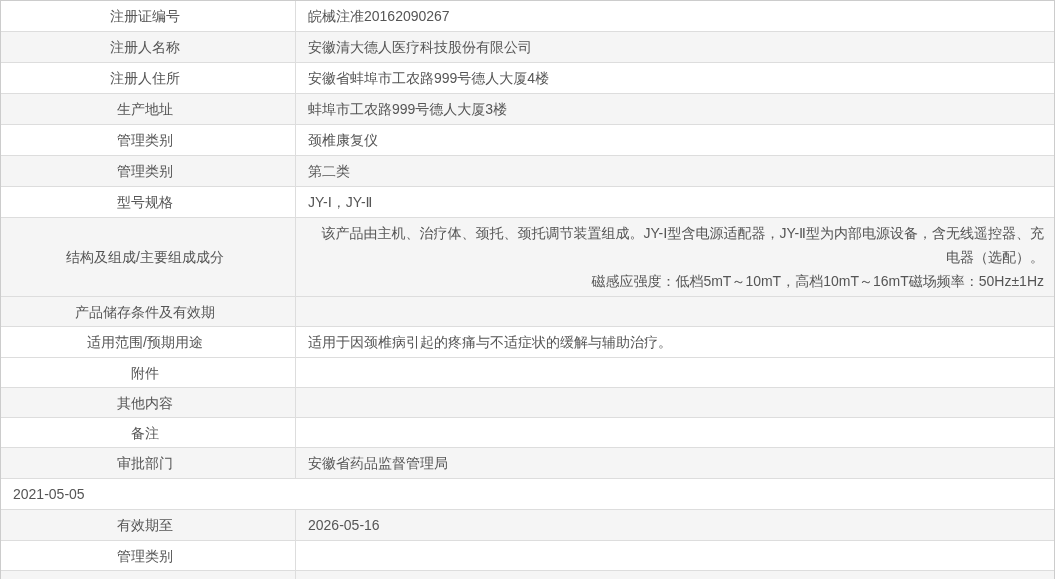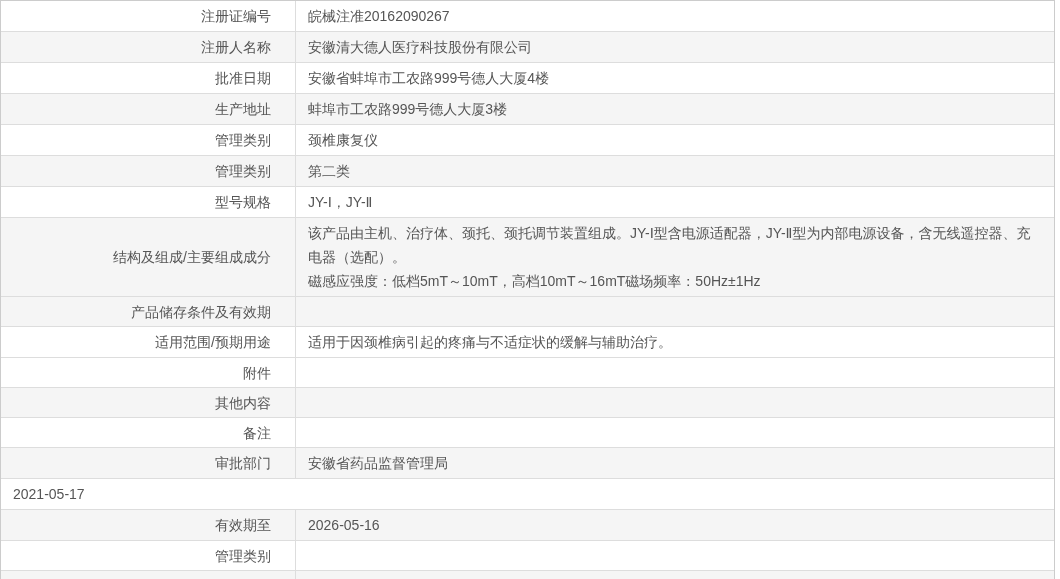--- a/index.html
+++ b/index.html
@@ -24,30 +24,31 @@
     min-height: 30px;
   }
   .row:last-child { border-bottom: none; }
   .row.alt { background: #f5f5f5; }
   .label-cell {
     width: 295px;
     flex: 0 0 295px;
     border-right: 1px solid #dddddd;
     display: flex;
     align-items: center;
-    justify-content: flex-end;
+    justify-content: center;
     text-align: right;
-    padding: 3px 24px 3px 6px;
+    padding: 3px 12px 3px 6px;
     line-height: 20px;
   }
   .value-cell {
     flex: 1 1 auto;
     display: flex;
     align-items: center;
     padding: 3px 10px 3px 12px;
+    text-align: right;
   }
   .value-text {
     white-space: pre-line;
     line-height: 24px;
   }
   a.details-link {
     color: #3f9ad6;
     text-decoration: none;
     cursor: pointer;
     line-height: 24px;
@@ -70,21 +71,21 @@
     <div class="label-cell">
         <span>注册人名称</span>
       </div>
     <div class="value-cell">
         <span class="value-text">安徽清大德人医疗科技股份有限公司</span>
       </div>
   </div>
 
   <div class="row">
     <div class="label-cell">
-        <span>批准日期</span>
+        <span>注册人住所</span>
       </div>
     <div class="value-cell">
         <span class="value-text">安徽省蚌埠市工农路999号德人大厦4楼</span>
       </div>
   </div>
 
   <div class="row alt">
     <div class="label-cell">
         <span>生产地址</span>
       </div>
@@ -176,21 +177,21 @@
     <div class="label-cell">
         <span>审批部门</span>
       </div>
     <div class="value-cell">
         <span class="value-text">安徽省药品监督管理局</span>
       </div>
   </div>
 
   <div class="row">
     <div class="value-cell">
-        <span class="value-text">2021-05-17</span>
+        <span class="value-text">2021-05-05</span>
       </div>
   </div>
 
   <div class="row alt">
     <div class="label-cell">
         <span>有效期至</span>
       </div>
     <div class="value-cell">
         <span class="value-text">2026-05-16</span>
       </div>

